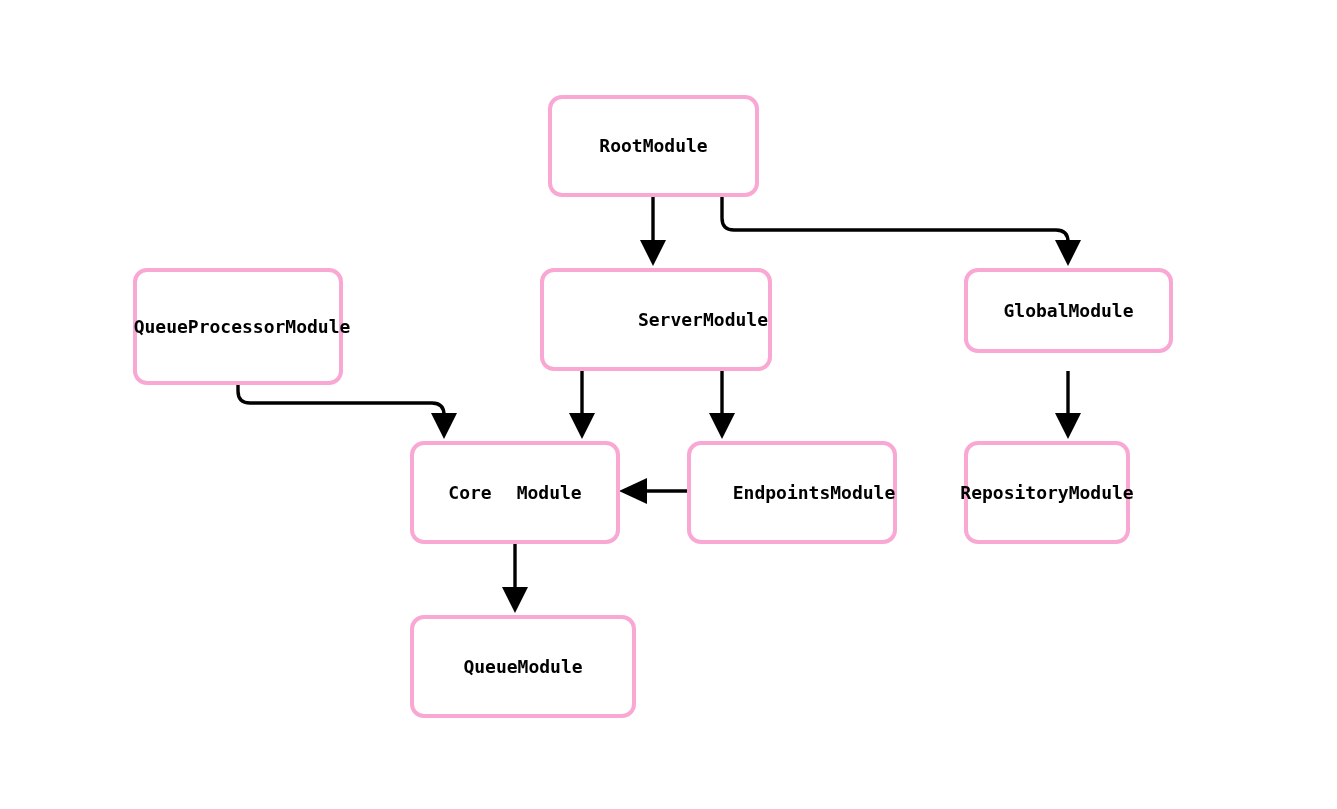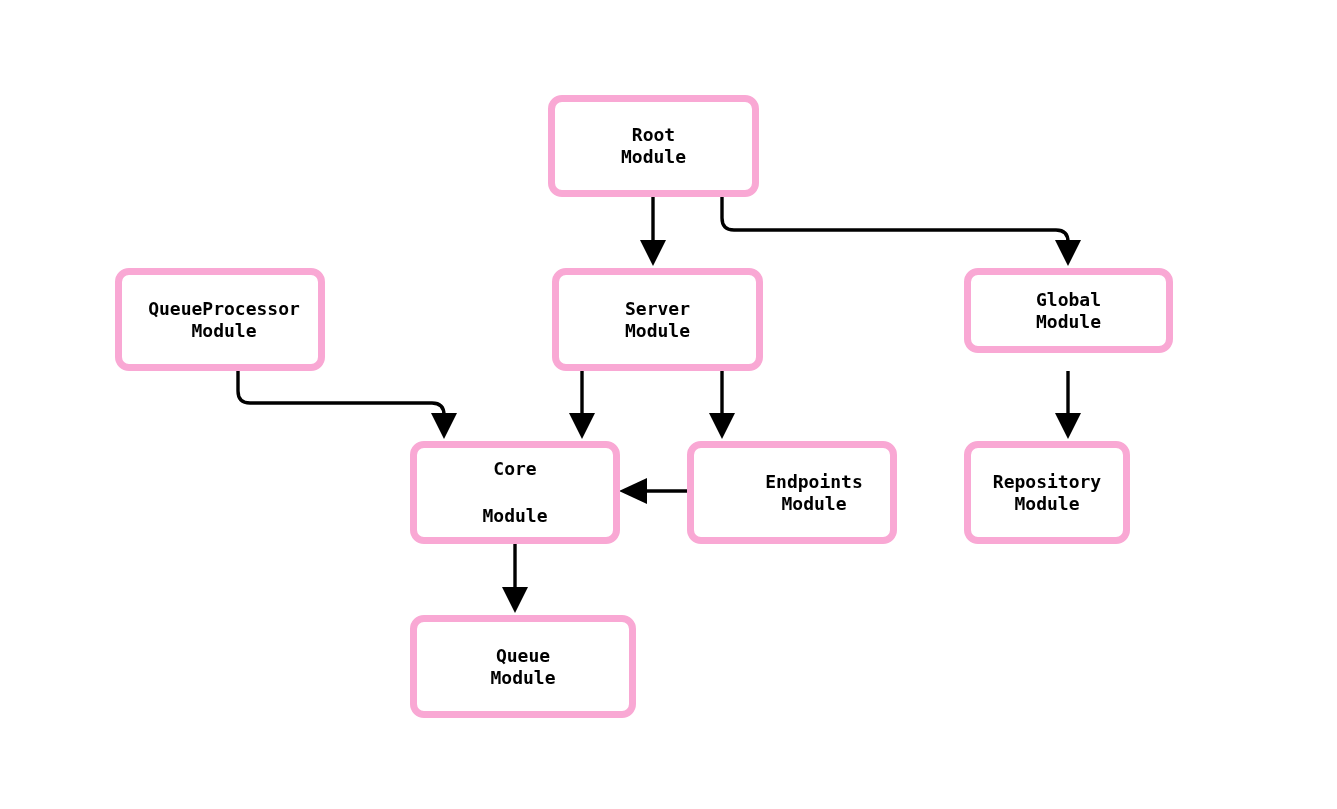--- a/index.html
+++ b/index.html
@@ -20,24 +20,24 @@
     position: absolute;
     left: 0;
     top: 0;
     width: 1337px;
     height: 809px;
   }
   .node {
     position: absolute;
     box-sizing: border-box;
     background: #ffffff;
-    border: 7px solid #f9a8d4;
+    border: 4px solid #f9a8d4;
     border-radius: 14px;
     display: flex;
-    flex-direction: column;
+    flex-direction: row;
     align-items: center;
     justify-content: center;
     z-index: 2;
   }
   .node-label {
     font-family: "DejaVu Sans Mono", "Liberation Mono", monospace;
     font-size: 18px;
     font-weight: 700;
     line-height: 22px;
     color: #000000;
@@ -92,26 +92,26 @@
       <path d="M 515 544 L 515 595" fill="none" stroke="#000000" stroke-width="3.4" stroke-linecap="butt"></path>
       <polygon points="515,613 502,587 528,587" fill="#000000"></polygon>
     </g>
   </svg>
 
   <div class="node" style="left:548px; top:95px; width:211px; height:102px;">
     <span class="node-label">Root</span>
     <span class="node-label">Module</span>
   </div>
 
-  <div class="node" style="left:115px; top:268px; width:210px; height:103px;padding-left:8px;">
+  <div class="node" style="left:133px; top:268px; width:210px; height:117px;padding-left:8px;">
     <span class="node-label">QueueProcessor</span>
     <span class="node-label">Module</span>
   </div>
 
-  <div class="node" style="left:552px; top:268px; width:211px; height:103px;">
+  <div class="node" style="left:540px; top:268px; width:232px; height:103px;justify-content:flex-end;">
     <span class="node-label">Server</span>
     <span class="node-label">Module</span>
   </div>
 
   <div class="node" style="left:964px; top:268px; width:209px; height:85px;">
     <span class="node-label">Global</span>
     <span class="node-label">Module</span>
   </div>
 
   <div class="node" style="left:410px; top:441px; width:210px; height:103px;gap:25px;">

